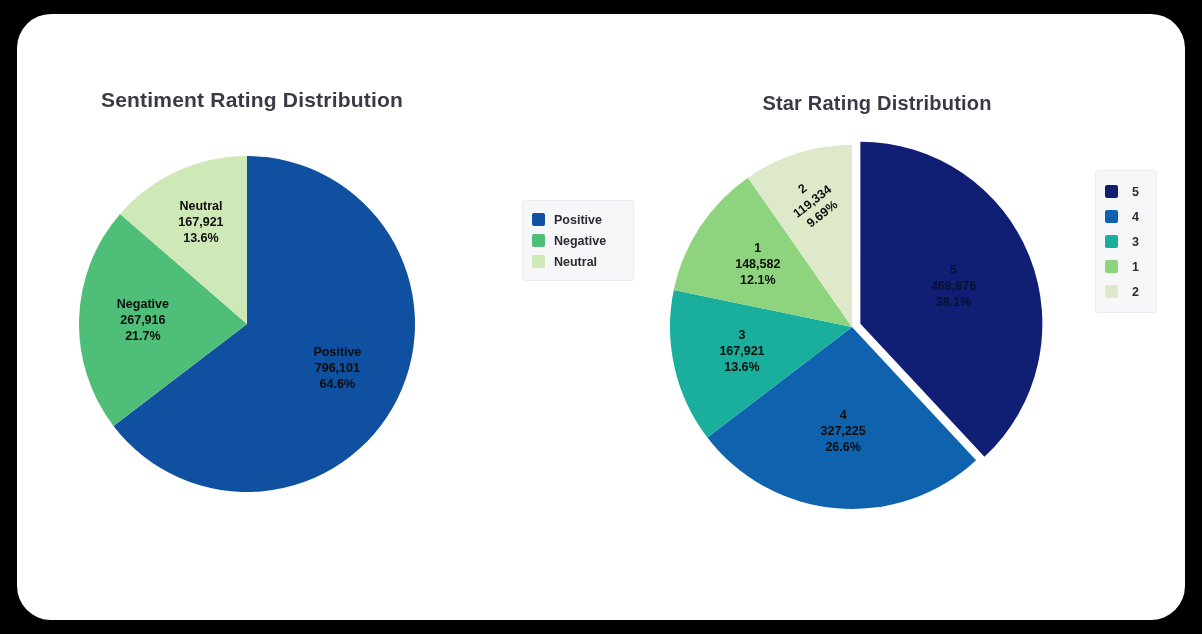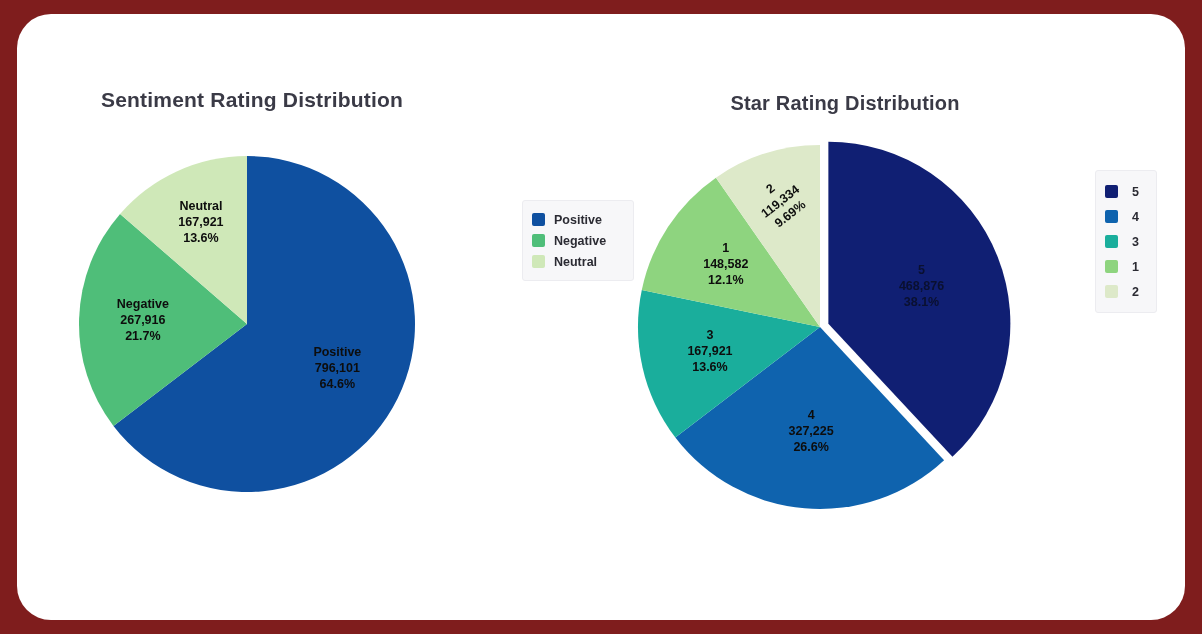--- a/index.html
+++ b/index.html
@@ -5,32 +5,32 @@
   * { box-sizing: border-box; }
   html, body {
     margin: 0; padding: 0;
     width: 1202px; height: 634px;
     overflow: hidden;
     font-family: "Liberation Sans", sans-serif;
   }
   #root {
     position: relative;
     width: 1202px; height: 634px;
-    background: #7f1d1d;
+    background: #000000;
   }
   #card {
     position: absolute;
     left: 17px; top: 14px;
     width: 1168px; height: 606px;
     background: #ffffff;
     border-radius: 34px;
   }
   .panel { position: absolute; top: 0; height: 606px; }
   #panel-sentiment { left: 0; width: 470px; }
-  #panel-star { left: 568px; width: 520px; }
+  #panel-star { left: 600px; width: 520px; }
 
   .chart-title {
     position: absolute;
     width: 100%;
     text-align: center;
     top: 74px;
     font-size: 21px;
     font-weight: bold;
     color: #3a3a46;
     letter-spacing: 0.2px;

